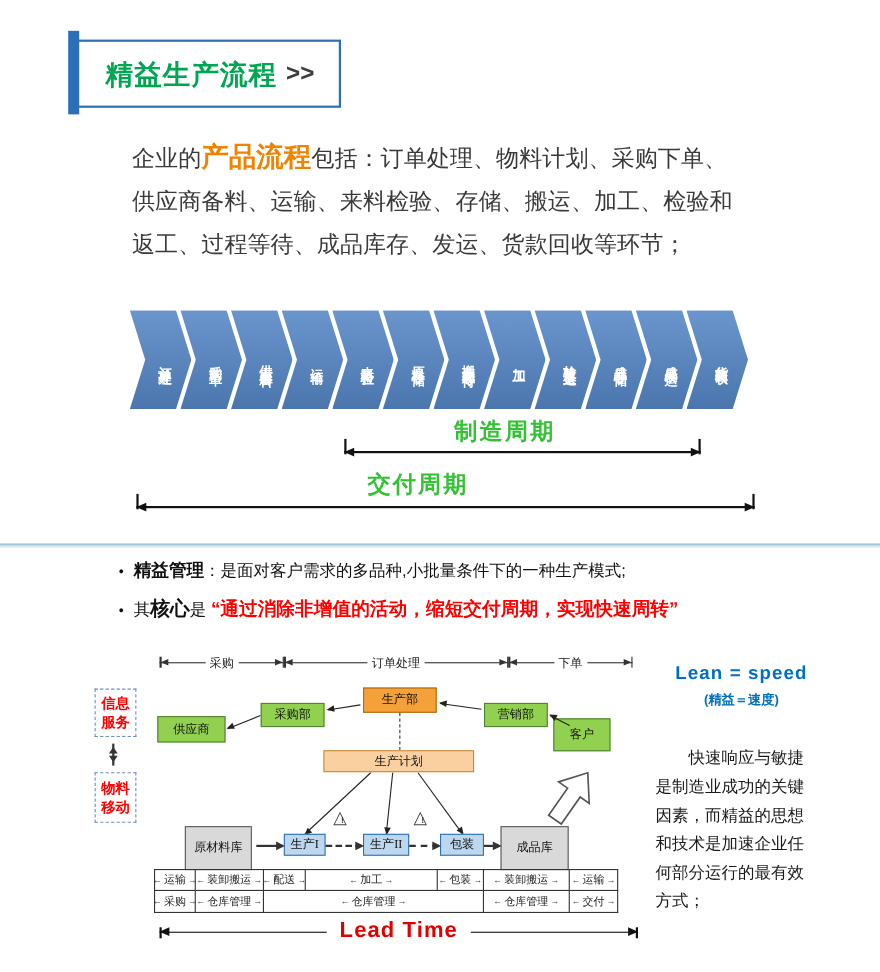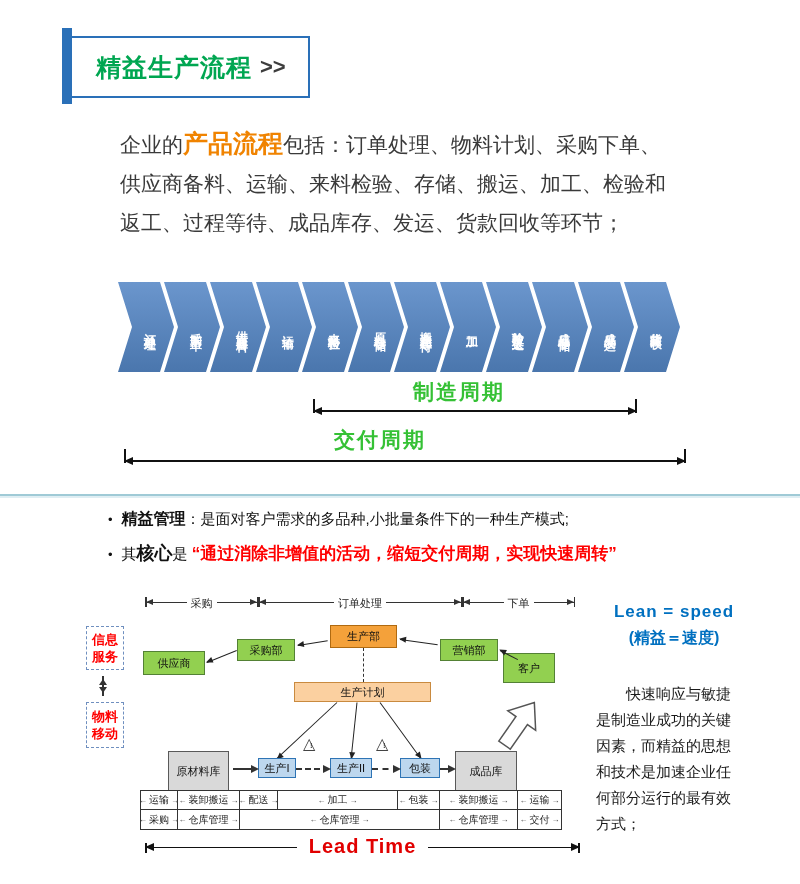--- a/index.html
+++ b/index.html
@@ -49,21 +49,21 @@
   
   .bullet{left:108px;font-size:15px;color:#111;white-space:nowrap;}
   .bullet .dot{margin-right:9px;font-size:13px;}
   .bullet .t1{font-weight:bold;font-size:16px;margin-top:25px;}
   .bullet .t2{font-weight:bold;font-size:18px;}
   .bullet .red{color:var(--accent_red,#ff0000);font-weight:bold;font-size:17px;}
 
   
   .diagram{left:85px;top:588px;width:510px;height:285px;font-size:11px;}
   .node{position:absolute;display:flex;align-items:center;justify-content:center;text-align:center;
-    border:1px solid #595959;box-sizing:border-box;color:#111;line-height:13px;padding:1px;}
+    border:1px solid #595959;box-sizing:border-box;color:#111;line-height:13px;padding:1px;font-family:Liberation Serif, serif;}
   .green-node{background:var(--node_green,#92d050);border-color:#538135;}
   .orange-node{background:var(--node_orange,#f4a13a);border-color:#b06a10;}
   .peach-node{background:var(--node_peach,#fbd0a0);border-color:#c98a3f;}
   .gray-node{background:var(--node_gray,#d9d9d9);border-color:#595959;}
   .blue-node{background:var(--node_blue,#bdd7ee);border-color:#2e74b5;}
 
   
   .s-line{position:absolute;height:0;border-top:1.5px solid #333;}
   .s-line .tk{position:absolute;width:1.5px;height:10px;background:#333;top:-6px;}
   .s-line::before{content:"";position:absolute;left:1px;top:-4px;
@@ -110,21 +110,21 @@
   .tl-row.second .tl-cell{border-top:none;}
   .tl-cell::before{content:"←";font-size:8px;margin-right:2px;color:#444;}
   .tl-cell::after{content:"→";font-size:8px;margin-left:2px;color:#444;}
 
   .leadtime-label{position:absolute;text-align:center;}
   .leadtime-label span{background:#fff;padding:0 12px;color:#e10000;font-weight:bold;font-size:20px;letter-spacing:1px;}
 
   
   .right-panel{left:596px;top:602px;width:156px;}
   .lean-en{color:var(--lean_blue,#0070c0);font-weight:bold;font-size:17px;text-align:center;letter-spacing:1px;}
-  .lean-cn{color:var(--lean_blue,#0070c0);font-weight:bold;font-size:16px;text-align:center;margin-top:6px;}
+  .lean-cn{color:var(--lean_blue,#0070c0);font-weight:bold;font-size:12px;text-align:center;margin-top:6px;}
   .right-para{margin-top:32px;width:140px;font-size:15px;line-height:26px;color:#1a1a1a;text-indent:2em;}
 </style>
 </head>
 <body>
 
 <div class="slide">
 
   <div class="abs title-bar"></div>
   <div class="abs title-box">
     <span class="title-text">精益生产流程</span>

